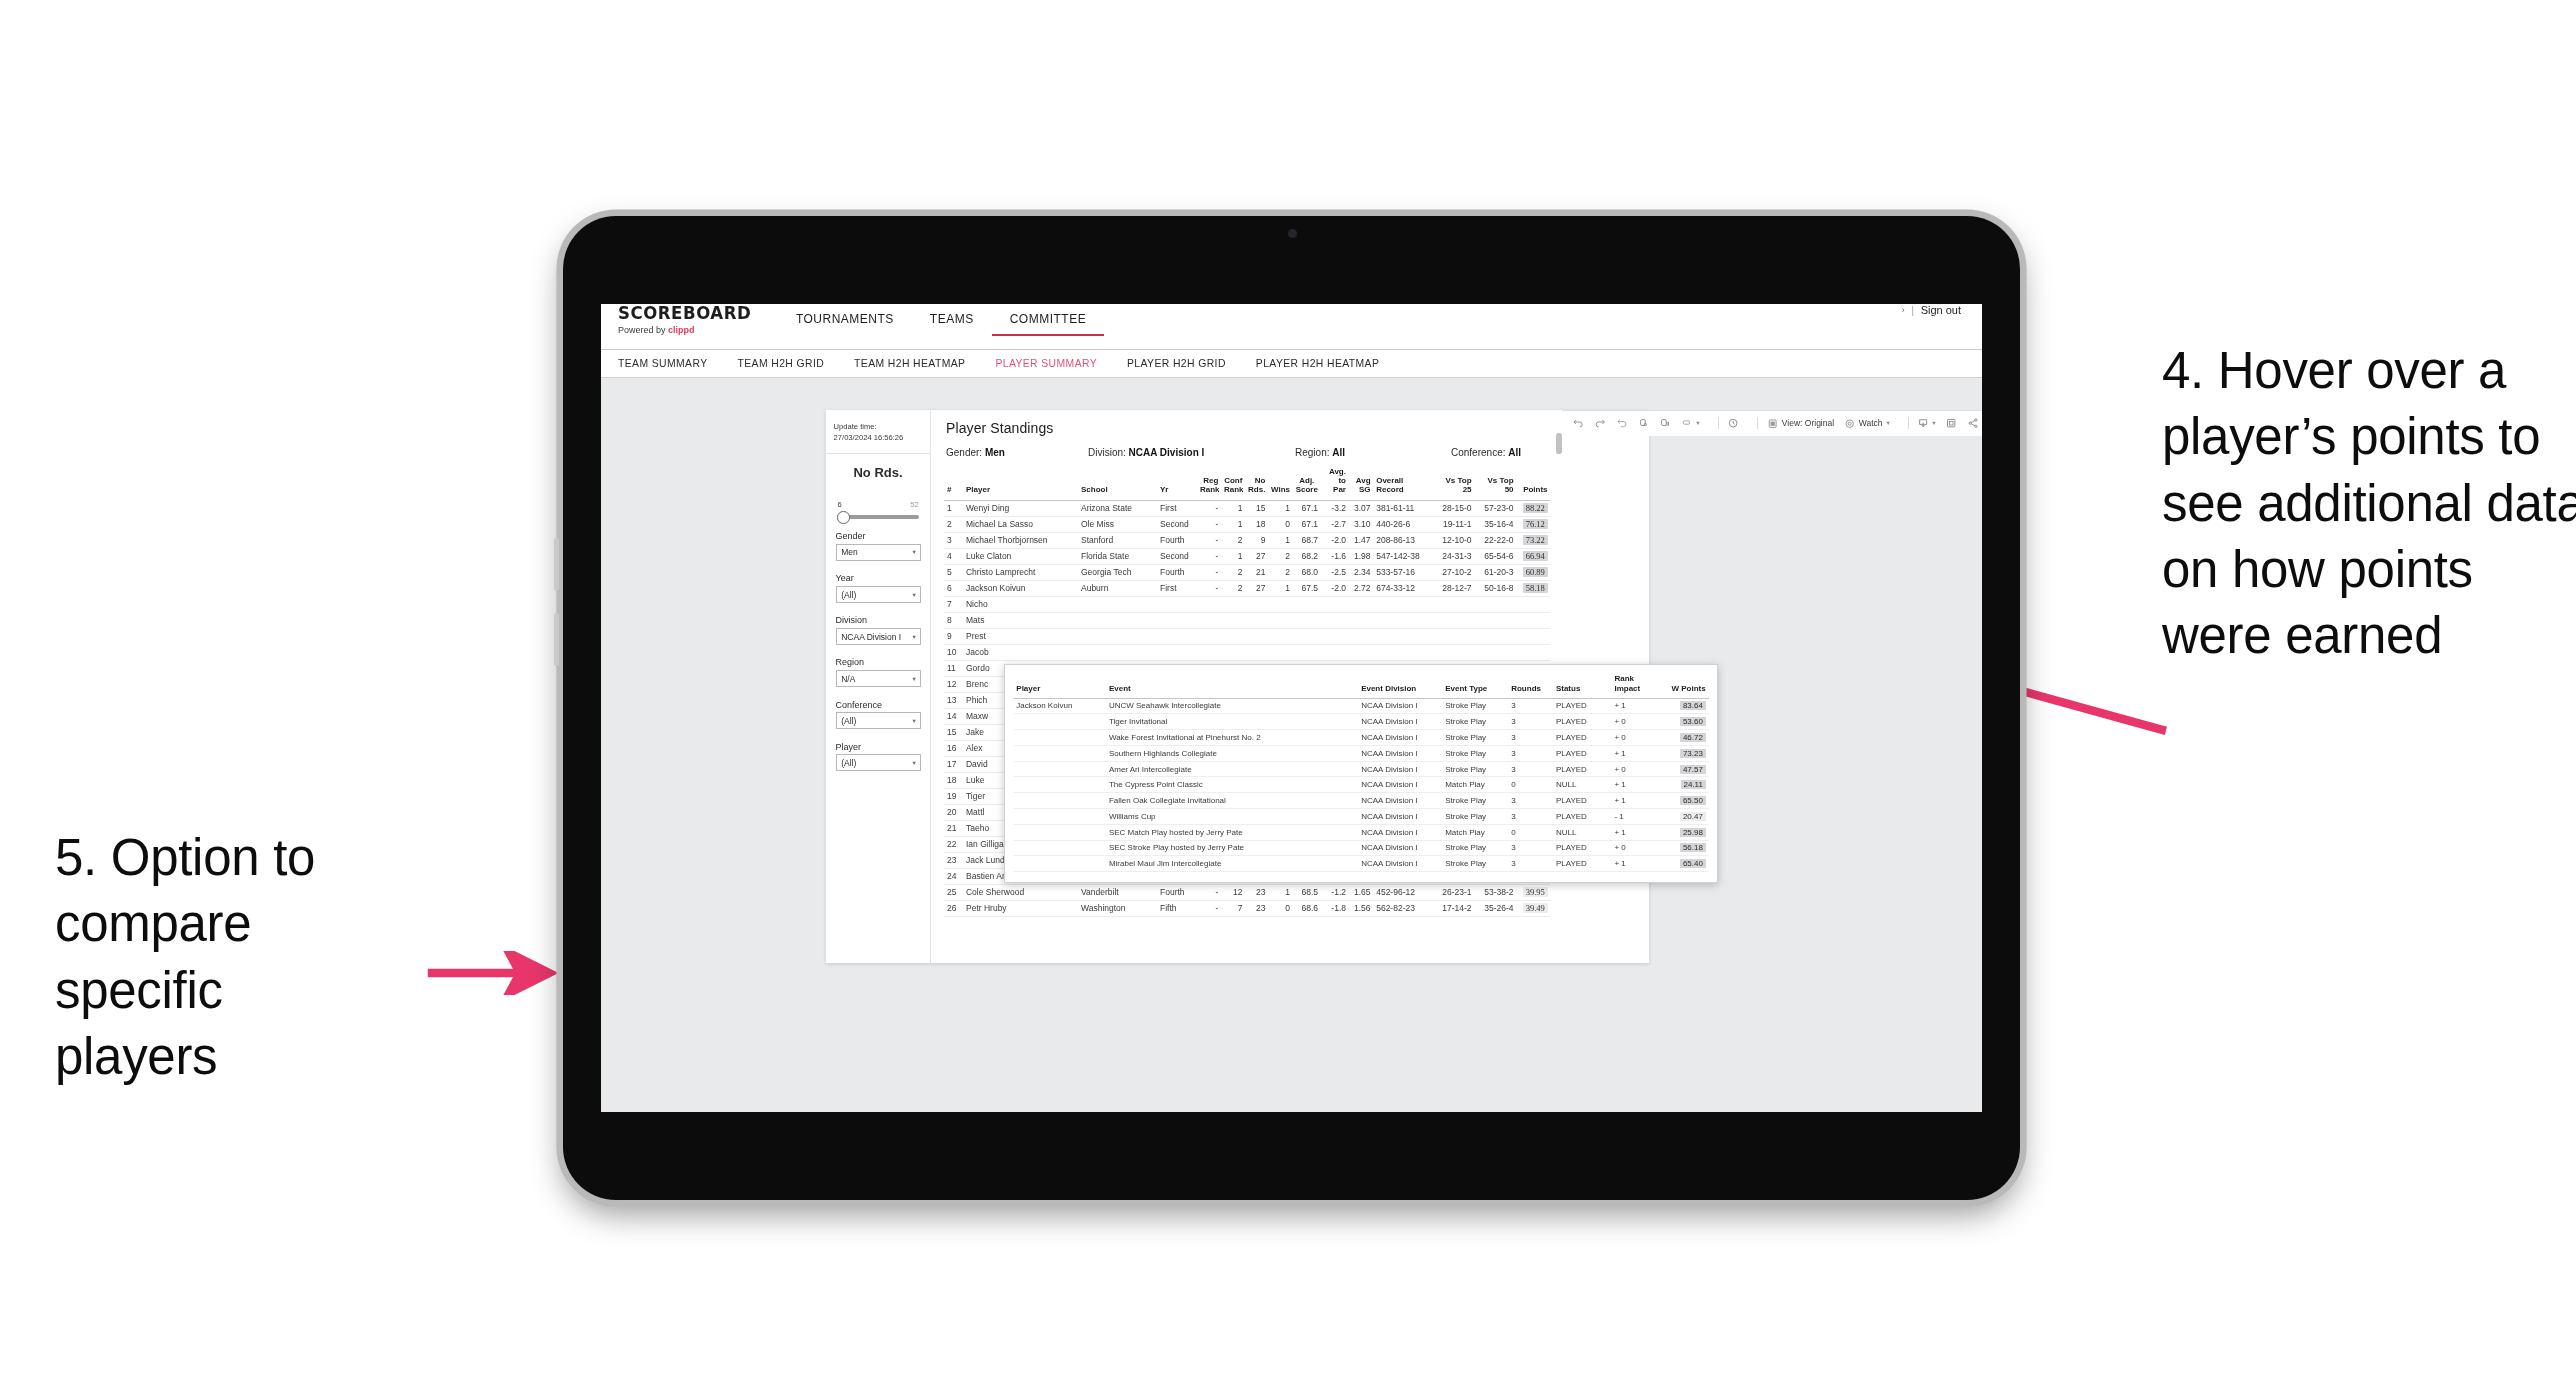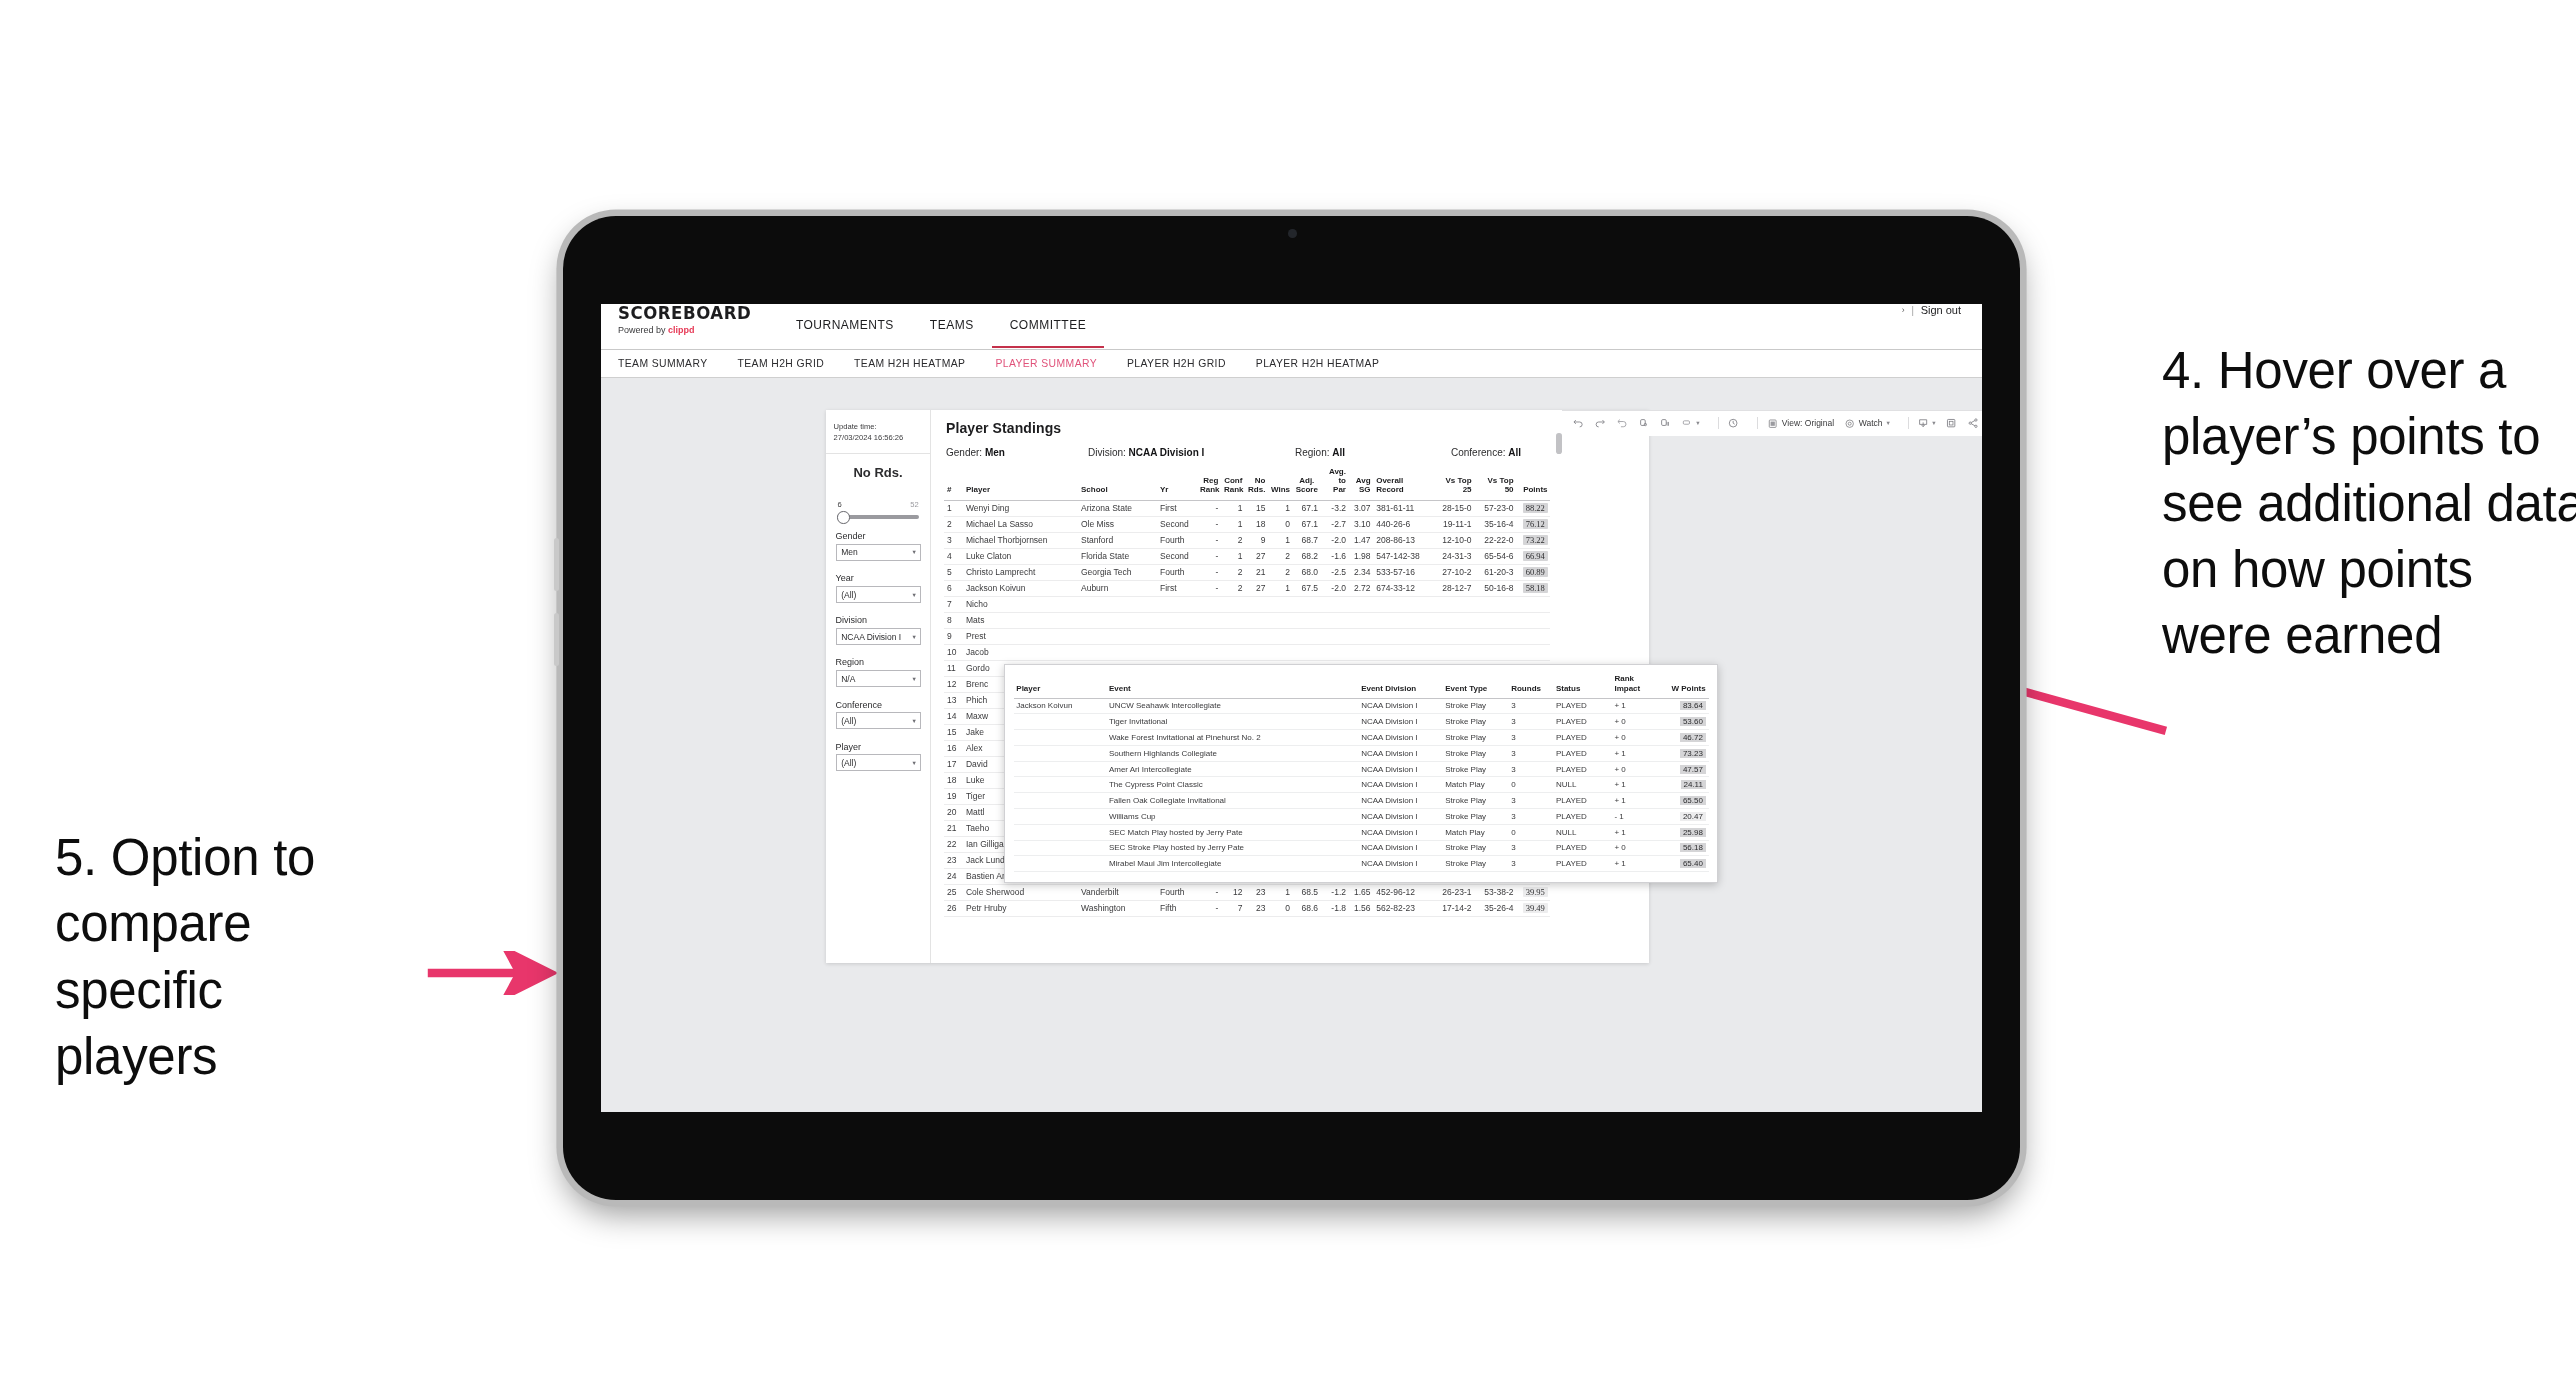--- a/index.html
+++ b/index.html
@@ -27,21 +27,21 @@
   #screen{position:absolute;left:38px;top:88px;width:1381px;height:808px;background:#e9eaec;overflow:hidden;}
 
   
   .appbar{height:45px;background:#fff;display:flex;align-items:flex-start;border-bottom:0.9px solid #c9c9c9;}
   .brand{display:flex;flex-direction:column;justify-content:center;padding:0 15px 0 17px;}
   .brand-name{font-family:"DejaVu Sans", sans-serif;font-weight:bold;font-size:18px;letter-spacing:0.6px;color:#1d1d1f;line-height:1;
                transform:scaleX(.92);transform-origin:left center;}
   .brand-sub{font-size:9px;color:#3a3a3c;margin-top:2.8px;}
   .brand-sub b{color:#e63956;font-weight:bold;}
   .navtabs{display:flex;align-items:stretch;}
-  .navtab{display:flex;align-items:center;padding:14px 18px;font-size:12px;color:#1d1d1f;letter-spacing:0.5px;cursor:pointer;
+  .navtab{display:flex;align-items:center;padding:8px 18px;font-size:12px;color:#1d1d1f;letter-spacing:0.5px;cursor:pointer;
           border-bottom:2.8px solid transparent;}
   .navtab.active{border-bottom-color:#c4314b;}
   .appbar-right{margin-left:auto;display:flex;align-items:center;gap:6.6px;padding-right:21px;font-size:11px;color:#1d1d1f;}
   .appbar-right .sep{color:#aaa;}
   .chev{font-size:8.5px;color:#555;}
 
   
   .subbar{height:27.4px;background:#fff;display:flex;align-items:center;padding-left:17px;border-bottom:0.9px solid #cfcfcf;}
   .subtab{font-size:10.4px;color:#2b2b2e;letter-spacing:0.4px;margin-right:30px;cursor:pointer;}
   .subtab.active{color:#e0527a;}
@@ -60,21 +60,21 @@
   .slider-track{position:relative;height:3.8px;background:#9a9a9f;border-radius:1.9px;margin:5.7px 1.9px 0 1.9px;}
   .slider-knob{position:absolute;left:0;top:-3.8px;width:10.4px;height:10.4px;border-radius:50%;background:#fff;border:1.4px solid #6b6b70;}
   .f-label{font-size:9px;color:#2c2c2e;margin-bottom:2.8px;}
   .f-select{height:15px;border:0.9px solid #b8b8bc;background:#fff;display:flex;align-items:center;
             justify-content:space-between;padding:0 3.8px 0 4.7px;font-size:8.5px;color:#2c2c2e;cursor:pointer;}
   .f-select .car{font-size:6.6px;color:#6f6f74;}
 
   
   .tablewrap{flex:1;min-width:0;position:relative;overflow:hidden;}
   .vizhead{padding:10.4px 0 0 15px;}
-  .viztitle{font-size:14px;font-weight:bold;color:#1d1d1f;letter-spacing:0.1px;}
+  .viztitle{font-size:14px;font-weight:normal;color:#1d1d1f;letter-spacing:0.1px;}
   .vizfilters{display:flex;margin-top:10.4px;font-size:10px;color:#2c2c2e;}
   .vizfilters>div{margin-right:0;}
   .vf1{width:142px;}.vf2{width:175px;}.vf3{width:156px;margin-left:32px;}
   .vizfilters b{font-weight:bold;color:#131315;}
 
   .updatebox{position:absolute;left:0;top:0;width:104px;padding:11.4px 7.6px 9.5px 7.6px;border-bottom:0.9px solid #e3e3e3;
              font-size:7.6px;color:#3a3a3c;line-height:1.45;box-sizing:border-box;}
 
   table.grid{border-collapse:collapse;width:100%;font-size:8.5px;color:#3a3a3c;table-layout:fixed;}
   table.grid th{font-weight:bold;color:#1d1d1f;text-align:left;vertical-align:bottom;padding:2.8px 2.8px 4.7px 2.8px;

